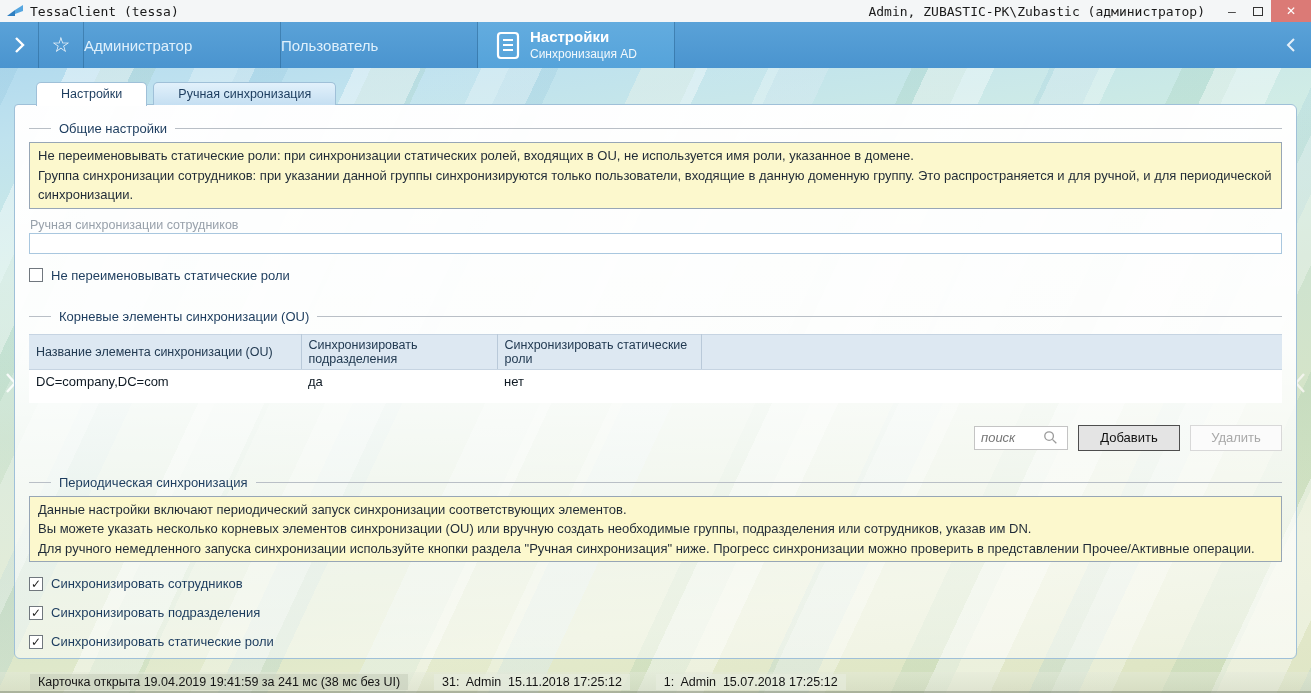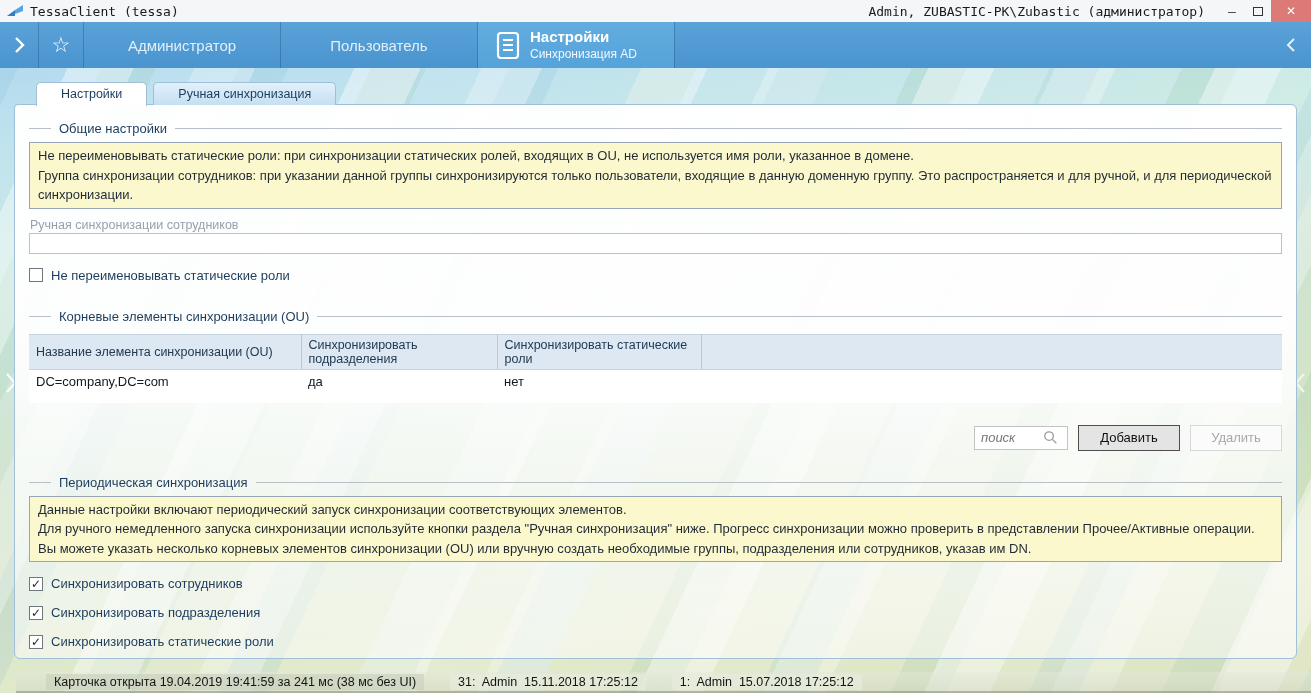--- a/index.html
+++ b/index.html
@@ -40,21 +40,21 @@
   
   .navbar {
     position:absolute; top:22px; left:0; right:0; height:46px;
     background:linear-gradient(180deg,#5aa2d8,#4a94cf);
     display:flex; align-items:stretch; color:#eaf5fd;
   }
   .nav-sep { width:1px; background:rgba(22,74,116,.35); }
   .nav-btn { display:flex; align-items:center; justify-content:center; }
   .nav-chevron { width:38px; }
   .nav-star { width:44px; font-size:21px; color:#ffffff; }
-  .nav-tab { width:196px; display:flex; align-items:center; justify-content:center;
+  .nav-tab { width:196px; display:flex; align-items:center; justify-content:flex-start;
              font-size:15px; color:rgba(235,247,255,.92); }
   .nav-tab-active { width:196px; background:linear-gradient(180deg,#63acdf,#55a3da);
              display:flex; align-items:center; gap:10px; padding-left:18px; }
   .nav-tab-active .txt { display:flex; flex-direction:column; line-height:1.25; }
   .nav-tab-active .t1 { font-size:15px; font-weight:bold; color:#fff; }
   .nav-tab-active .t2 { font-size:12px; color:rgba(255,255,255,.92); }
   .nav-right { margin-left:auto; width:40px; display:flex; align-items:center; justify-content:center; }
 
   
   .side-toggle { position:absolute; top:366px; width:20px; height:34px;
@@ -108,21 +108,21 @@
                 display:flex; align-items:center; padding:0 6px; gap:4px; }
   .search-box input { border:none; outline:none; width:58px; font-size:13px; font-style:italic;
                       color:#737373; font-family:inherit; }
   .btn { height:26px; font-size:13px; font-family:inherit; }
   .btn-add { width:102px; background:#e4e4e4; border:1px solid #4e4e4e; color:#111; }
   .btn-del { width:92px; background:#fbfbfb; border:1px solid #d8d8d8; color:#a8a8a8; }
 
   .mt8{margin-top:8px;} .mt14{margin-top:14px;} .mt24{margin-top:24px;} .mt26{margin-top:26px;}
 
   
-  .statusbar { position:absolute; left:16px; right:0; bottom:0; height:21px;
+  .statusbar { position:absolute; left:0; right:0; bottom:0; height:21px;
                display:flex; align-items:center; gap:26px; padding-left:30px;
                font-size:12.5px; color:#141414;
                background:linear-gradient(rgba(228,233,218,.45), rgba(208,214,196,.45));
                border-bottom:2px solid rgba(70,80,60,.35); }
   .chip { white-space:pre; padding:1px 8px; background:rgba(196,204,186,.55); }
   .chip.light { background:rgba(232,237,224,.6); }
 
   svg { display:block; }
 </style>
 </head>
@@ -269,22 +269,22 @@
         <button class="btn btn-del">Удалить</button>
       </div>
 
       
       <div class="group mt24">
         <span>Периодическая синхронизация</span>
           <span class="rule"></span>
       </div>
       <div class="infobox">
         <div>Данные настройки включают периодический запуск синхронизации соответствующих элементов.</div>
+        <div>Вы можете указать несколько корневых элементов синхронизации (OU) или вручную создать необходимые группы, подразделения или сотрудников, указав им DN.</div>
         <div>Для ручного немедленного запуска синхронизации используйте кнопки раздела "Ручная синхронизация" ниже. Прогресс синхронизации можно проверить в представлении Прочее/Активные операции.</div>
-        <div>Вы можете указать несколько корневых элементов синхронизации (OU) или вручную создать необходимые группы, подразделения или сотрудников, указав им DN.</div>
       </div>
 
       <div class="cb-row mt14">
         <span class="cb-box">✓</span>
         <span>Синхронизировать сотрудников</span>
       </div>
       <div class="cb-row mt14">
         <span class="cb-box">✓</span>
         <span>Синхронизировать подразделения</span>
       </div>

